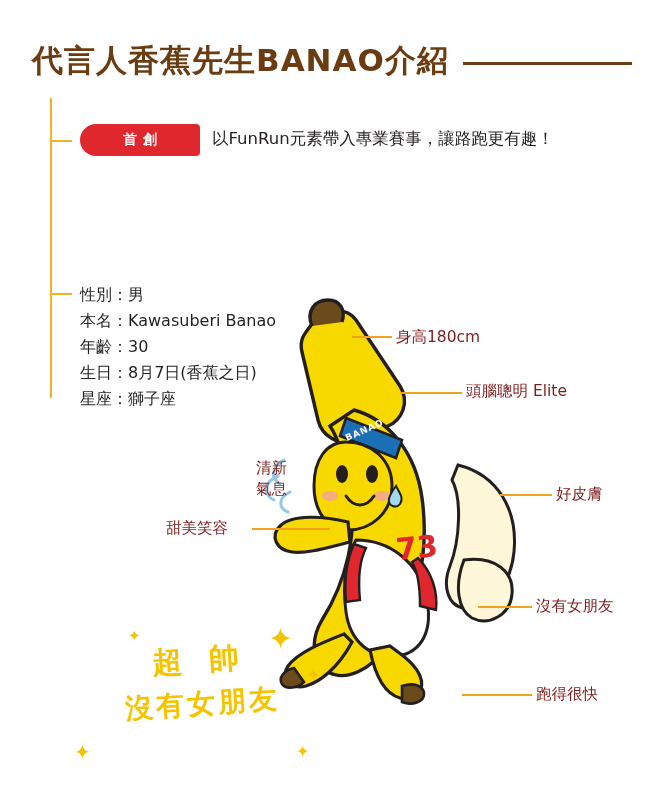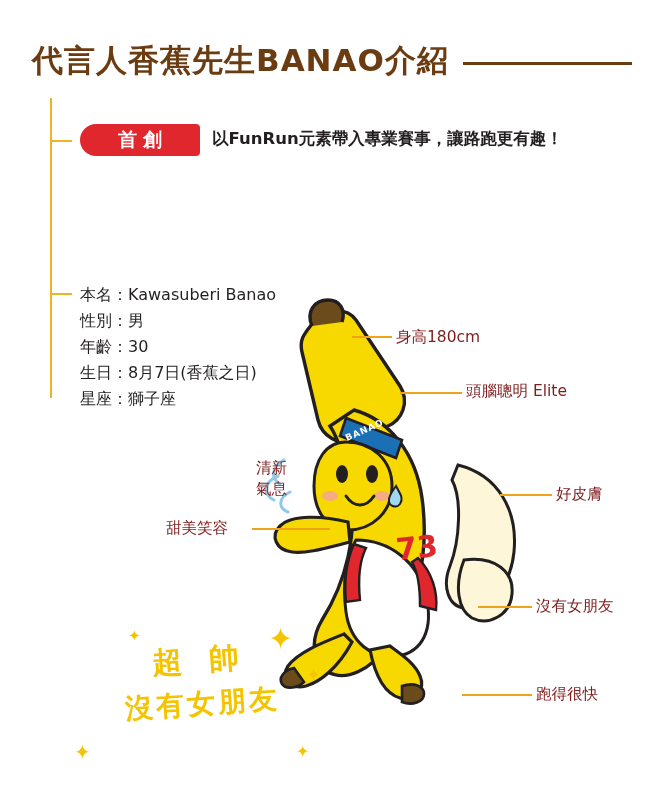--- a/index.html
+++ b/index.html
@@ -70,37 +70,37 @@
   
   .tag {
     position: absolute;
     left: 80px;
     top: 124px;
     width: 120px;
     height: 32px;
     background: #e1272e;
     border-radius: 16px 4px 4px 16px;
     color: #ffffff;
-    font-size: 19px;
+    font-size: 14px;
     font-weight: bold;
     display: flex;
     align-items: center;
     justify-content: center;
     letter-spacing: 6px;
     text-indent: 6px;
     font-family: "DejaVu Sans", "Liberation Sans", sans-serif;
   }
 
   .lead {
     position: absolute;
     left: 212px;
     top: 128px;
     width: 420px;
     font-size: 16.5px;
-    font-weight: bold;
+    font-weight: normal;
     color: #231f20;
     font-family: "DejaVu Sans", "Liberation Sans", sans-serif;
   }
 
   .body-copy {
     position: absolute;
     left: 100px;
     top: 168px;
     width: 520px;
     font-size: 16px;
@@ -218,22 +218,22 @@
   </div>
 
   <div class="guide-line"></div>
   <div class="guide-tick tick-1"></div>
   <div class="guide-tick tick-2"></div>
 
   <div class="tag">首創</div>
   <div class="lead">以FunRun元素帶入專業賽事，讓路跑更有趣！</div>
 
   <div class="profile">
+    <div>性別：男</div>
     <div>本名：Kawasuberi Banao</div>
-    <div>性別：男</div>
     <div>年齡：30</div>
     <div>生日：8月7日(香蕉之日)</div>
     <div>星座：獅子座</div>
   </div>
 
   <svg class="mascot" viewBox="0 0 360 430">
 
     <path d="M208 175 C248 185 268 220 264 262 C260 300 236 320 214 318 C198 316 192 296 200 276 C210 250 212 208 202 190 Z" fill="#fdf6d8" stroke="#231f20" stroke-width="3"></path>
 
     <path d="M214 270 C246 266 264 282 262 304 C260 326 238 336 222 328 C208 320 204 296 214 270 Z" fill="#fdf6d8" stroke="#231f20" stroke-width="3"></path>

